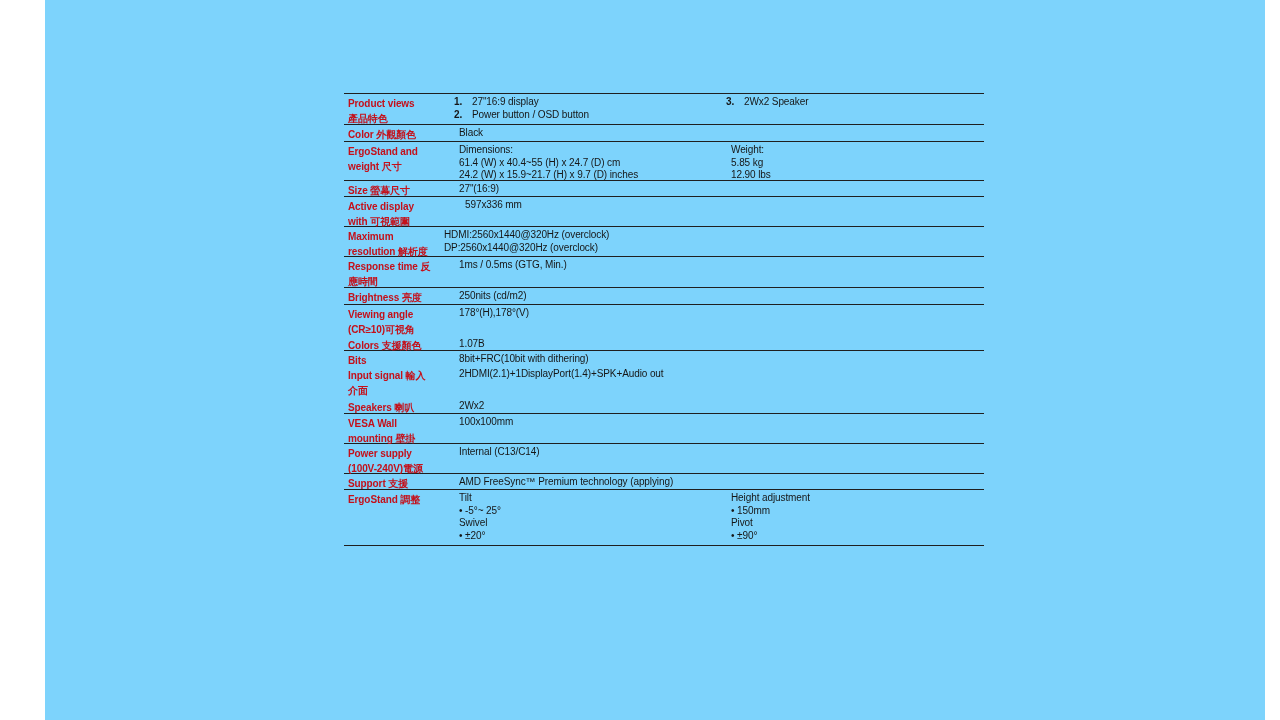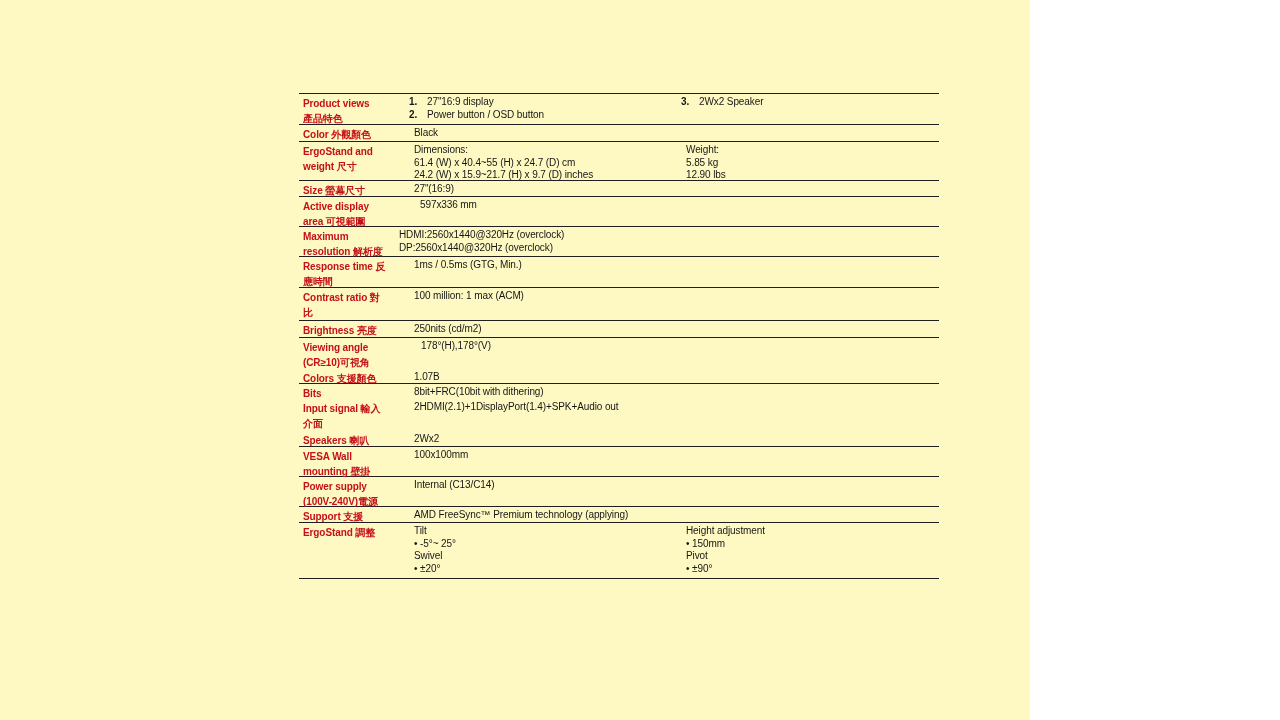--- a/index.html
+++ b/index.html
@@ -3,24 +3,25 @@
 <meta charset="utf-8">
 <style>
   html, body {
     margin: 0;
     padding: 0;
     background: #ffffff;
     font-family: "Liberation Sans", "DejaVu Sans", sans-serif;
   }
   .page {
     position: relative;
-    width: 1030px;
+    width: 1220px;
     height: 720px;
-    background: #fef9c3;
+    background: #7dd3fc;
     overflow: hidden;
+    margin-left: 45px;
   }
   .spec-table {
     position: absolute;
     left: 299px;
     top: 93px;
     width: 640px;
     border-top: 1px solid var(--line, #1f1f1f);
     box-sizing: border-box;
   }
   .row {
@@ -99,47 +100,42 @@
         <div class="cell" style="left: 377px;">Weight:
 5.85 kg
 12.90 lbs</div>
       </div>
       <div class="row bb" style="height: 16px;">
         <div class="label">Size 螢幕尺寸</div>
         <div class="cell" style="left: 105px;">27"(16:9)</div>
       </div>
       <div class="row bb" style="height: 30px;">
         <div class="label">Active display
-area 可視範圍</div>
+with 可視範圍</div>
         <div class="cell" style="left: 111px;">597x336 mm</div>
       </div>
       <div class="row bb" style="height: 30px;">
         <div class="label">Maximum
 resolution 解析度</div>
         <div class="cell" style="left: 90px;">HDMI:2560x1440@320Hz (overclock)
 DP:2560x1440@320Hz (overclock)</div>
       </div>
       <div class="row bb" style="height: 31px;">
         <div class="label">Response time 反
 應時間</div>
         <div class="cell" style="left: 105px;">1ms / 0.5ms (GTG, Min.)</div>
       </div>
-      <div class="row bb" style="height: 33px;">
-        <div class="label">Contrast ratio 對
-比</div>
-        <div class="cell" style="left: 105px;">100 million: 1 max (ACM)</div>
-      </div>
       <div class="row bb" style="height: 17px;">
         <div class="label">Brightness 亮度</div>
         <div class="cell" style="left: 105px;">250nits (cd/m2)</div>
       </div>
       <div class="row" style="height: 31px;">
         <div class="label">Viewing angle
 (CR≥10)可視角</div>
-        <div class="cell" style="left: 112px;">178°(H),178°(V)</div>
+        <div class="cell" style="left: 105px;">178°(H),178°(V)</div>
       </div>
       <div class="row bb" style="height: 15px;">
         <div class="label">Colors 支援顏色</div>
         <div class="cell" style="left: 105px;">1.07B</div>
       </div>
       <div class="row" style="height: 15px;">
         <div class="label">Bits</div>
         <div class="cell" style="left: 105px;">8bit+FRC(10bit with dithering)</div>
       </div>
       <div class="row" style="height: 32px;">

